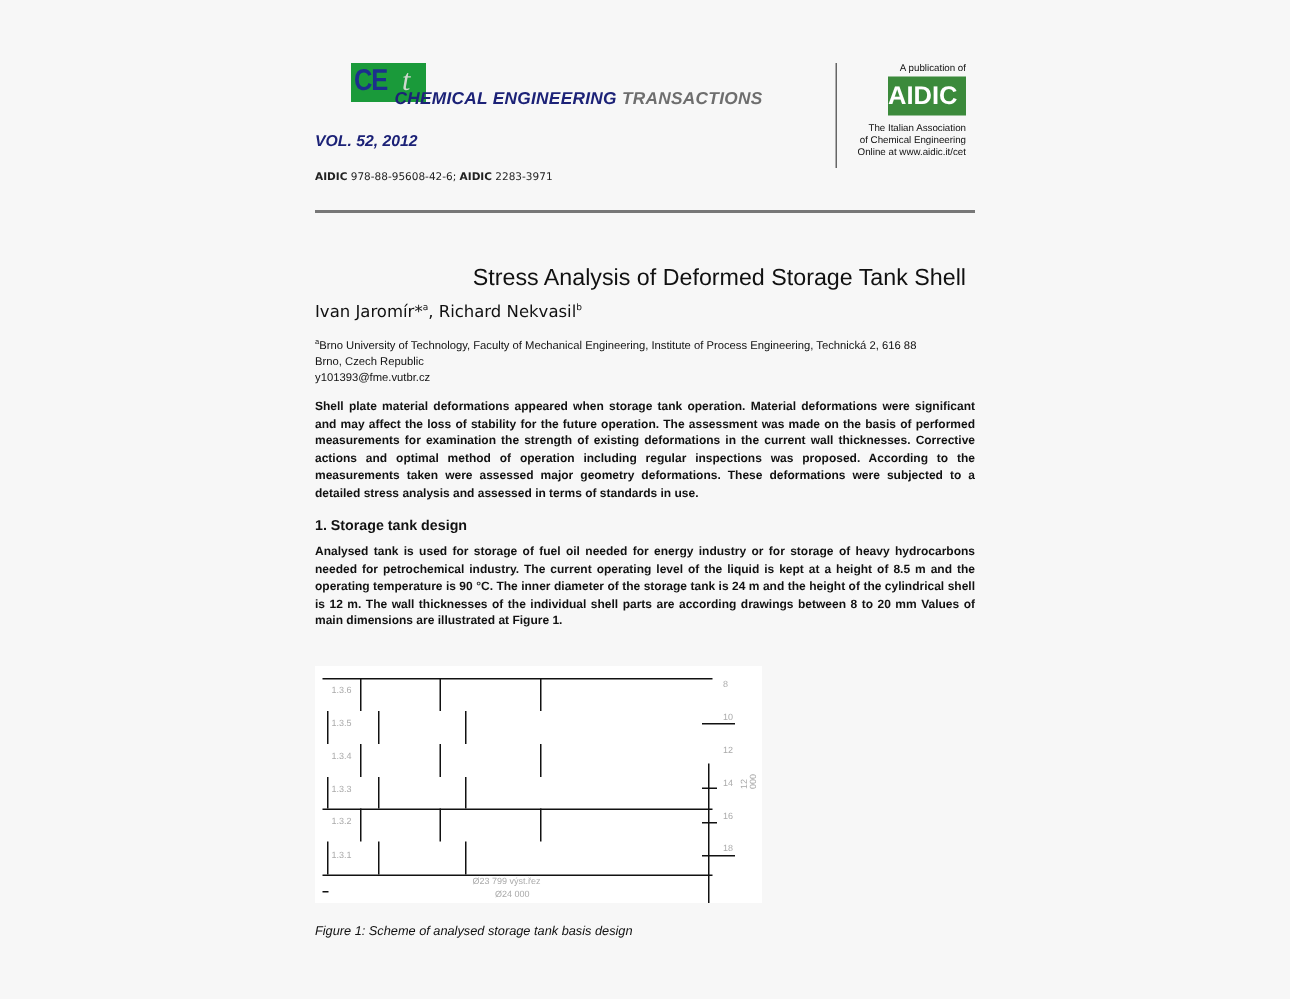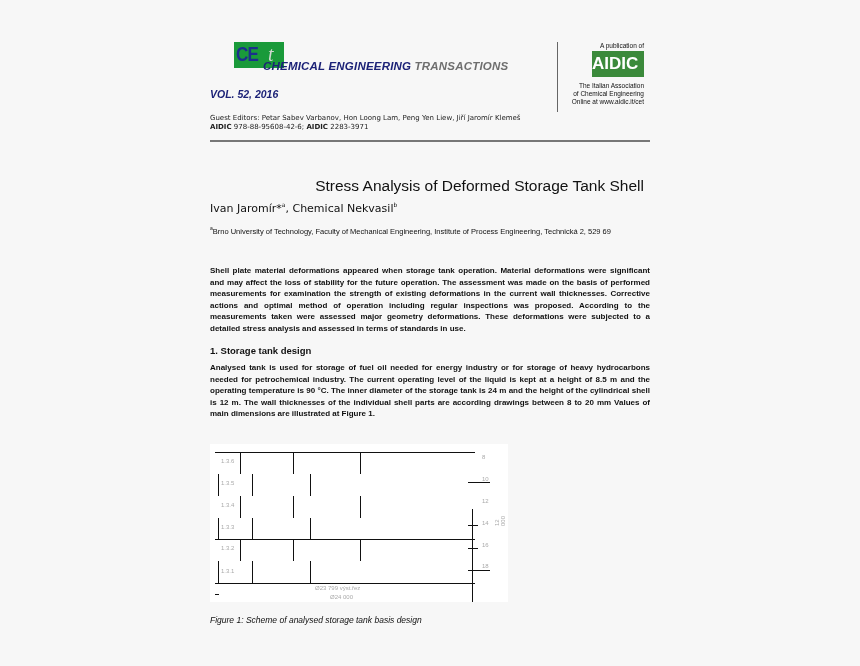--- a/index.html
+++ b/index.html
@@ -36,48 +36,49 @@
 <body>
 
 <div class="abs cet-logo">
   <span class="ce">CE</span>
   <span class="t">t</span>
 </div>
 <div class="abs journal">
   <span>CHEMICAL ENGINEERING</span>
   <span class="tr">TRANSACTIONS</span>
 </div>
-<div class="abs vol">VOL. 52, 2016</div>
+<div class="abs vol">VOL. 52, 2012</div>
 
 <div class="abs vline"></div>
 <div class="abs pubof">A publication of</div>
 <div class="abs aidic">AIDIC</div>
 <div class="abs assoc">
   <div>The Italian Association</div>
   <div>of Chemical Engineering</div>
   <div>Online at www.aidic.it/cet</div>
 </div>
 
 <div class="abs editors">
-  <div>Guest Editors: Petar Sabev Varbanov, Hon Loong Lam, Peng Yen Liew, Jiří Jaromír Klemeš</div>
   <div>
     <b>AIDIC</b>
     <span>978-88-95608-42-6;</span>
     <b>AIDIC</b>
     <span>2283-3971</span>
   </div>
 </div>
 <div class="abs hrule"></div>
 
 <div class="abs title">Stress Analysis of Deformed Storage Tank Shell</div>
 <div class="abs authors">
-  <span>Ivan Jaromír*</span><sup>a</sup><span>, Chemical Nekvasil</span><sup>b</sup>
+  <span>Ivan Jaromír*</span><sup>a</sup><span>, Richard Nekvasil</span><sup>b</sup>
 </div>
 <div class="abs affil">
-  <div><sup style="font-size:5px">a</sup><span>Brno University of Technology, Faculty of Mechanical Engineering, Institute of Process Engineering, Technická 2, 529 69</span></div>
+  <div><sup style="font-size:5px">a</sup><span>Brno University of Technology, Faculty of Mechanical Engineering, Institute of Process Engineering, Technická 2, 616 88</span></div>
+  <div>Brno, Czech Republic</div>
+  <div>y101393@fme.vutbr.cz</div>
 </div>
 
 <div class="abs para abstract">Shell plate material deformations appeared when storage tank operation. Material deformations were significant and may affect the loss of stability for the future operation. The assessment was made on the basis of performed measurements for examination the strength of existing deformations in the current wall thicknesses. Corrective actions and optimal method of operation including regular inspections was proposed. According to the measurements taken were assessed major geometry deformations. These deformations were subjected to a detailed stress analysis and assessed in terms of standards in use.</div>
 <div class="abs section">1. Storage tank design</div>
 <div class="abs para body1">Analysed tank is used for storage of fuel oil needed for energy industry or for storage of heavy hydrocarbons needed for petrochemical industry. The current operating level of the liquid is kept at a height of 8.5 m and the operating temperature is 90 °C. The inner diameter of the storage tank is 24 m and the height of the cylindrical shell is 12 m. The wall thicknesses of the individual shell parts are according drawings between 8 to 20 mm Values of main dimensions are illustrated at Figure 1.</div>
 
 <div class="abs figure">
 
   <div class="l" style="left:5px;top:8px;width:260px;height:1px"></div>
   <div class="l" style="left:5px;top:95px;width:260px;height:1px"></div>

